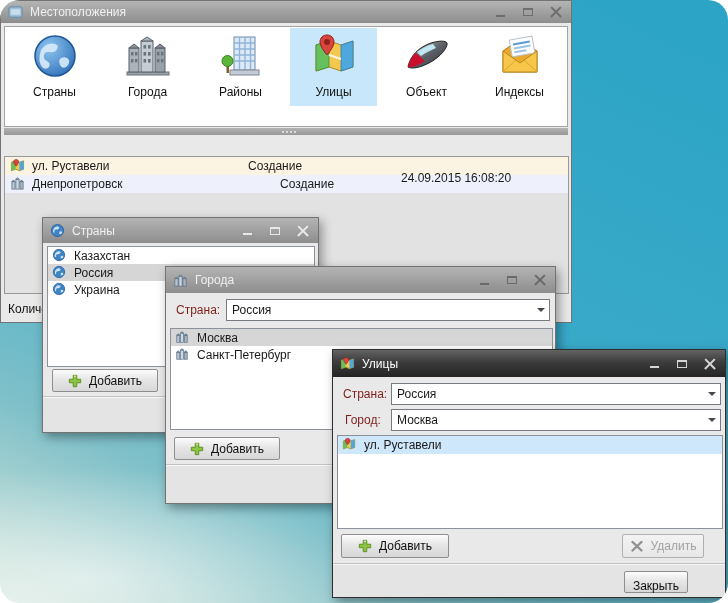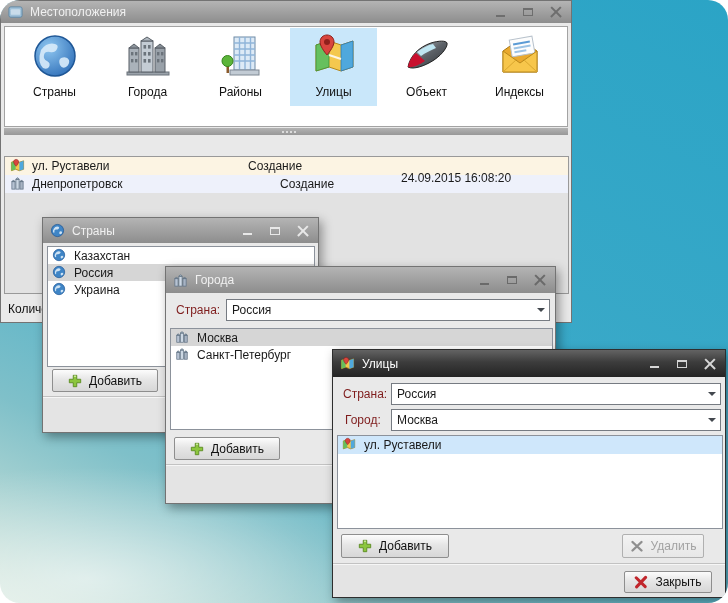--- a/index.html
+++ b/index.html
@@ -103,21 +103,21 @@
   .btn { position:absolute; display:flex; align-items:center; justify-content:center; gap:7px;
     background:linear-gradient(#fcfcfc, #e6e6e6 45%, #d7d7d7); border:1px solid #8e8e8e; border-radius:2px;
     font-family:inherit; font-size:12px; color:#111; cursor:default; }
   .btn svg { width:14px; height:14px; }
   .btn.disabled { background:linear-gradient(#f3f3f3,#e7e7e7); border-color:#b0b0b0; color:#a2a2a2; }
 
   #win-countries .btn.add { left:9px; top:151px; width:106px; height:23px; }
   #win-cities .btn.add { left:8px; top:170px; width:106px; height:23px; }
   #win-streets .btn.add { left:8px; top:184px; width:108px; height:24px; }
   #win-streets .btn.del { left:289px; top:184px; width:82px; height:24px; }
-  #win-streets .btn.close { left:291px; top:221px; width:88px; height:22px; }
+  #win-streets .btn.close { left:291px; top:221px; width:64px; height:22px;flex-direction:column; }
 
   .bottom-panel { position:absolute; left:0; right:0; bottom:0; background:#e4e4e4;
     border-top:1px solid #c2c2c2; box-shadow:inset 0 1px 0 #f6f6f6; }
   #win-countries .bottom-panel { top:178px; }
   #win-cities .bottom-panel { top:197px; }
   #win-streets .bottom-panel { top:213px; }
 </style>
 </head>
 <body>
 

